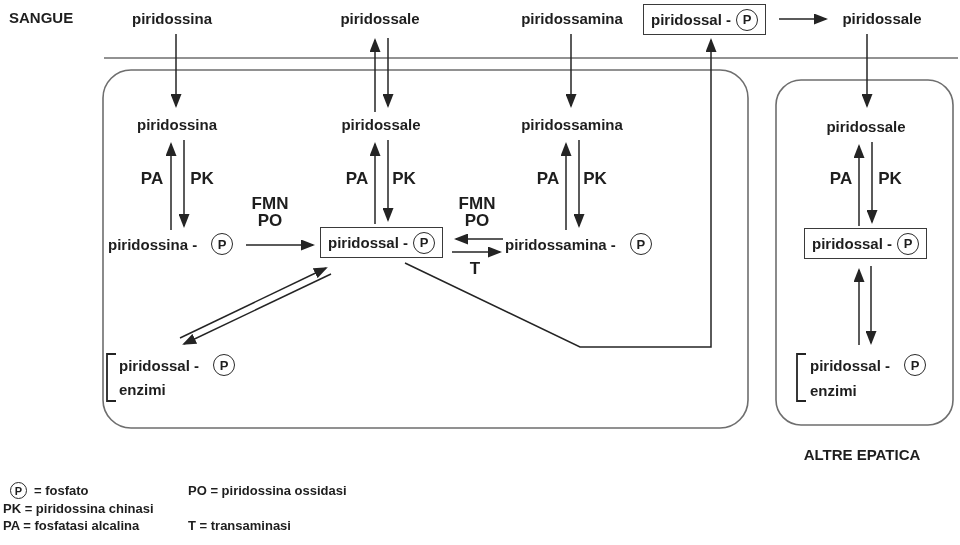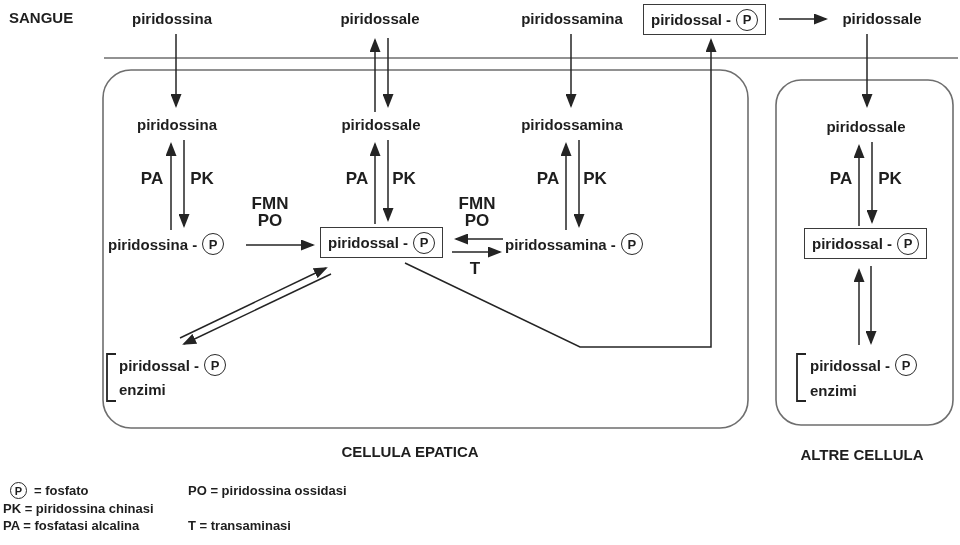--- a/index.html
+++ b/index.html
@@ -14,21 +14,21 @@
   }
   .lbl-l{
     position:absolute;font-weight:bold;font-size:15px;line-height:16px;
     white-space:nowrap;color:#1e1e1e;
   }
   .enz{
     position:absolute;transform:translateX(-50%);
     font-weight:bold;font-size:17px;line-height:15px;white-space:nowrap;color:#1e1e1e;
   }
   .prow{
-    position:absolute;display:flex;align-items:center;gap:5px;
+    position:absolute;display:flex;align-items:center;gap:14px;
     font-weight:bold;font-size:15px;white-space:nowrap;color:#1e1e1e;
   }
   .pcircle{
     display:inline-flex;align-items:center;justify-content:center;
     width:22px;height:22px;border:1.7px solid #2a2a2a;border-radius:50%;
     font-size:13px;font-weight:bold;line-height:1;box-sizing:border-box;background:#fff;
   }
   .pbox{
     position:absolute;display:flex;align-items:center;gap:5px;
     border:1.8px solid #3a3a3a;background:#fff;padding:2px 7px;
@@ -134,38 +134,37 @@
     <span>piridossamina -</span>
     <span class="pcircle">P</span>
   </div>
 
   <div class="prow" style="left:119px;top:354px">
     <span>piridossal -</span>
     <span class="pcircle">P</span>
   </div>
   <div class="lbl-l" style="left:119px;top:382px">enzimi</div>
 
-  <div class="lbl" style="left:410px;top:444px">CELLULA EPATICA</div>
 
   <div class="lbl" style="left:866px;top:119px">piridossale</div>
   <div class="enz" style="left:841px;top:171px">PA</div>
   <div class="enz" style="left:890px;top:171px">PK</div>
 
   <div class="pbox" style="left:804px;top:228px">
     <span>piridossal -</span>
     <span class="pcircle">P</span>
   </div>
 
   <div class="prow" style="left:810px;top:354px">
     <span>piridossal -</span>
     <span class="pcircle">P</span>
   </div>
   <div class="lbl-l" style="left:810px;top:383px">enzimi</div>
 
-  <div class="lbl" style="left:862px;top:447px">ALTRE CELLULA</div>
+  <div class="lbl" style="left:862px;top:447px">ALTRE EPATICA</div>
 
   <div class="pcircle-sm" style="left:10px;top:482px">P</div>
   <div class="legend-row" style="left:34px;top:484px">= fosfato</div>
   <div class="legend-row" style="left:3px;top:502px">PK = piridossina chinasi</div>
   <div class="legend-row" style="left:3px;top:519px">PA = fosfatasi alcalina</div>
   <div class="legend-row" style="left:188px;top:484px">PO = piridossina ossidasi</div>
   <div class="legend-row" style="left:188px;top:519px">T = transaminasi</div>
 
 </div>
 

